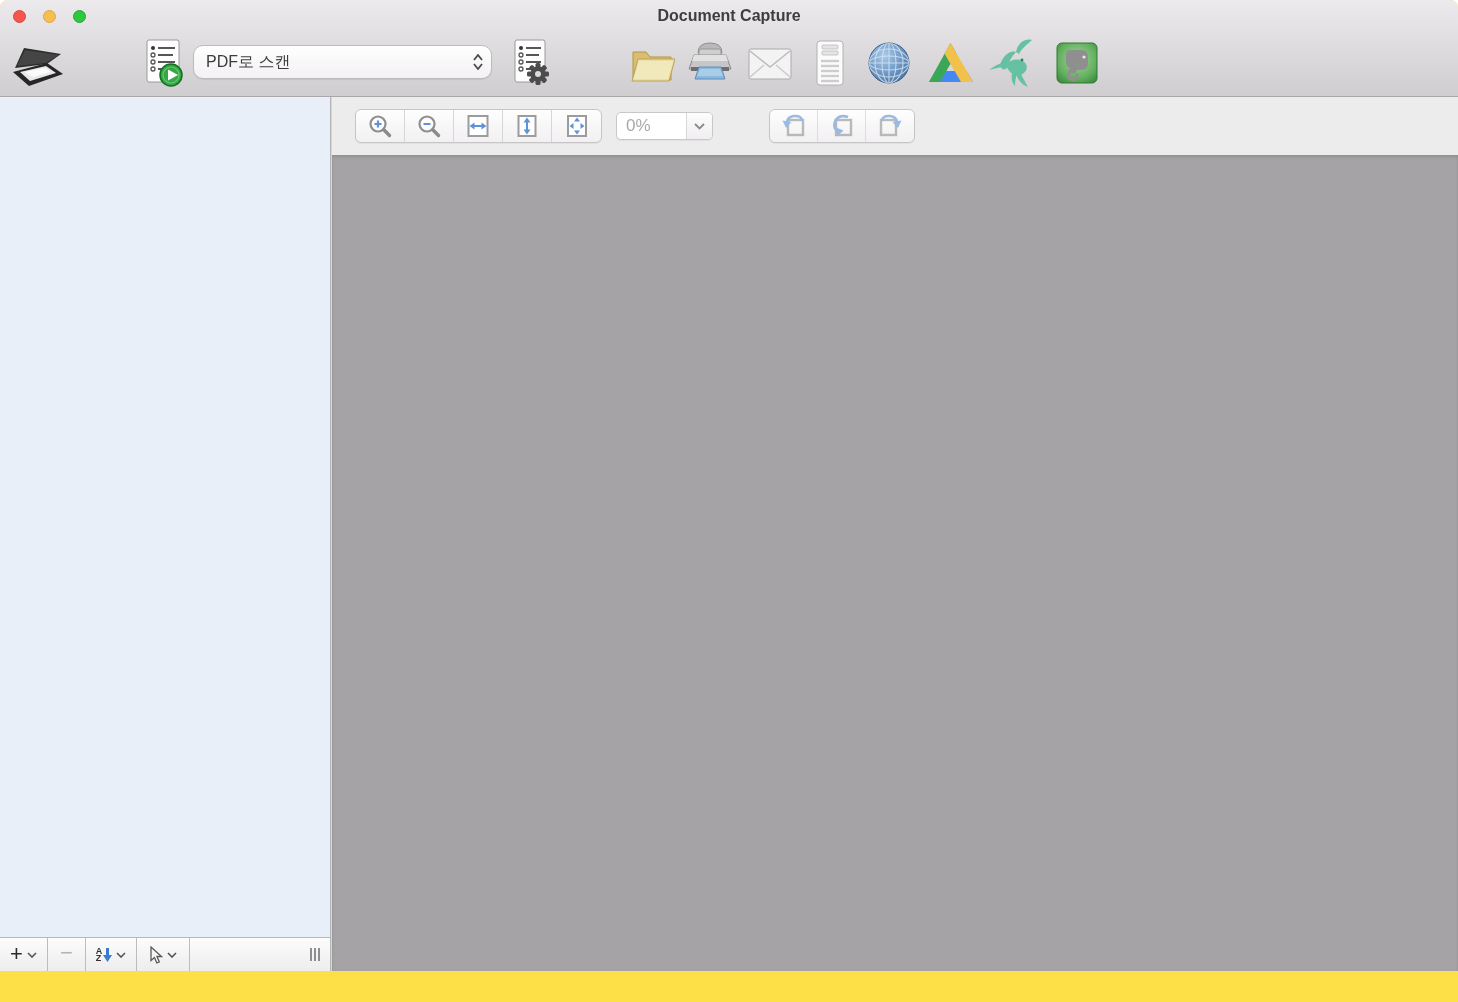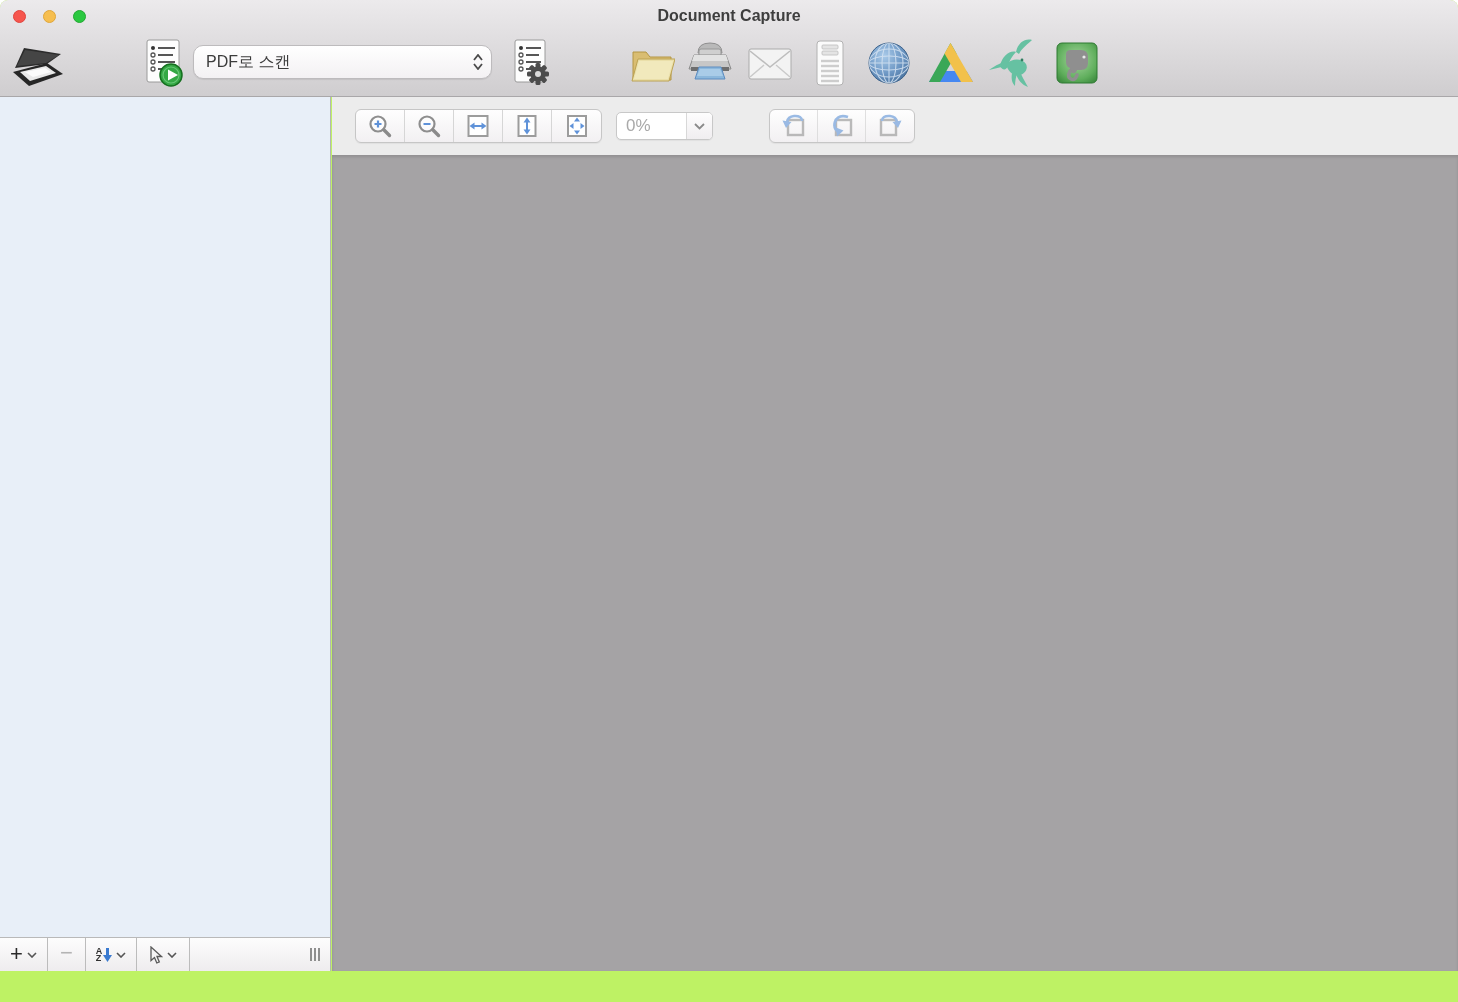--- a/index.html
+++ b/index.html
@@ -1,18 +1,18 @@
 <!DOCTYPE html>
 <html><head>
 <meta charset="utf-8">
 <style>
   * { margin:0; padding:0; box-sizing:border-box; }
   html,body { width:1458px; height:1002px; overflow:hidden; }
   body { font-family:"Liberation Sans","DejaVu Sans",sans-serif; background:#fff; }
-  .window { position:relative; width:1458px; height:1002px; background:#bef264; border-radius:8px 8px 0 0; overflow:hidden; }
+  .window { position:relative; width:1458px; height:1002px; background:#fde047; border-radius:8px 8px 0 0; overflow:hidden; }
 
   
   .header { position:absolute; left:0; top:0; width:100%; height:97px;
             background:linear-gradient(#eceaec, #cfcdcf); border-bottom:1px solid #a9a7a9; }
   .traffic { position:absolute; top:10px; width:13px; height:13px; border-radius:50%; }
   .traffic.close { left:13px;  background:#f6554d; border:0.5px solid #e0443e; }
   .traffic.min   { left:43px;  background:#f6be4f; border:0.5px solid #dfa63a; }
   .traffic.zoom  { left:73px;  background:#2bc840; border:0.5px solid #24a833; }
   .win-title { position:absolute; top:7px; left:0; width:100%; text-align:center;
                font-size:16px; font-weight:600; color:#3e3e3e; }

